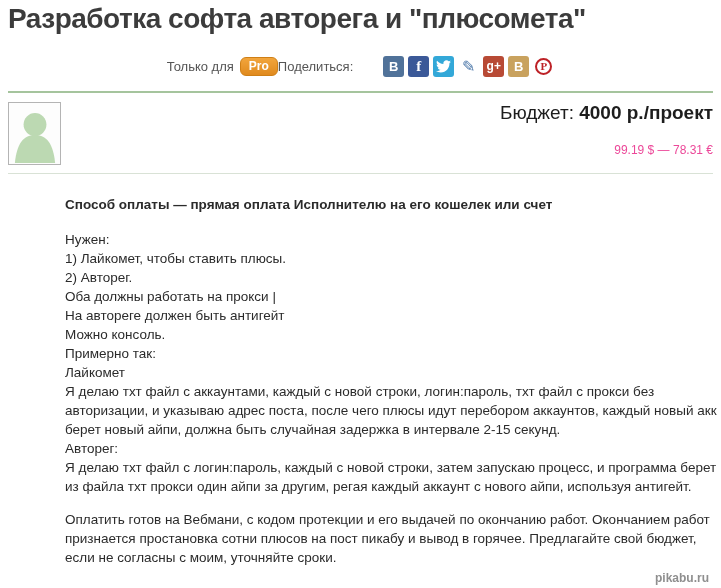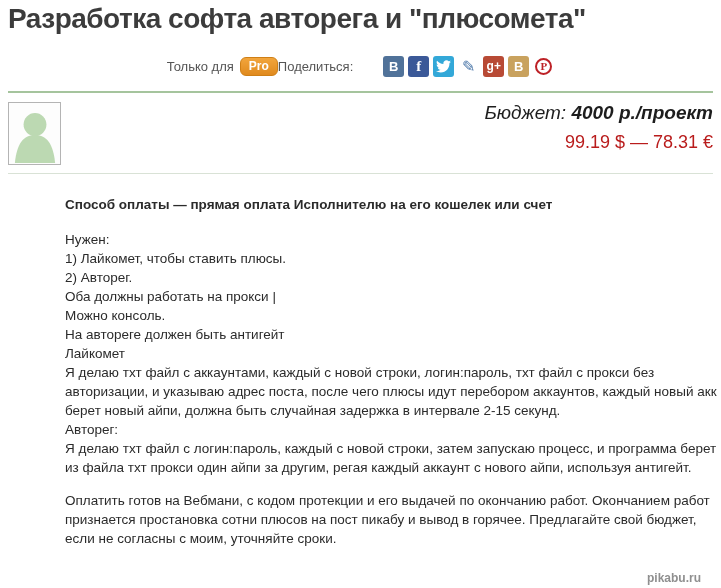--- a/index.html
+++ b/index.html
@@ -56,31 +56,31 @@
   .client-info{margin-left:60px;font-size:13px;color:#555;}
   .client-name{
     display:inline-block;color:#79ad58;font-weight:bold;
     margin:3px 0 0 0;cursor:pointer;
   }
   .client-reviews{margin-top:10px;}
   .rev-pos{color:#7ab648;}
   .rev-neg{color:#cc6633;}
   .client-registered{margin-top:10px;}
   .budget{position:absolute;right:0;top:9px;text-align:right;}
-  .budget-main{font-size:19px;color:#1d1d1d;font-style:italic;}
+  .budget-main{font-size:19px;color:#1d1d1d;}
   .budget-value{font-weight:bold;}
-  .budget-sub{font-size:18px;color:#b91c1c;margin-top:8px;}
+  .budget-sub{font-size:12px;color:#ec4899;margin-top:19px;}
   .body-text{
     padding:21px 40px 0 57px;font-size:13.5px;color:#2b2b2b;line-height:19px;
   }
   .payment-note{font-weight:bold;margin-bottom:16px;}
   .line{min-height:19px;white-space:pre;}
   .closing{margin-top:14px;}
   .watermark{
-    position:absolute;right:20px;bottom:3px;
+    position:absolute;right:12px;bottom:3px;
     font-size:12px;font-weight:bold;color:#8f8f8f;
     text-shadow:0 1px 0 #ffffff,1px 0 0 #ffffff;
   }
 </style>
 </head>
 <body>
 
 <div class="page">
 
   <h1 class="title">Разработка софта авторега и "плюсомета"</h1>
@@ -128,22 +128,23 @@
 
   <div class="rule-light"></div>
 
   <div class="body-text">
     <div class="payment-note">Способ оплаты — прямая оплата Исполнителю на его кошелек или счет</div>
     <div>
         <div class="line">Нужен:</div>
         <div class="line">1) Лайкомет, чтобы ставить плюсы.</div>
         <div class="line">2) Авторег.</div>
         <div class="line">Оба должны работать на прокси |</div>
+        <div class="line">На автореге должен быть антигейт</div>
         <div class="line">Можно консоль.</div>
-        <div class="line">На автореге должен быть антигейт</div>
+        <div class="line">Примерно так:</div>
         <div class="line">Лайкомет</div>
         <div class="line">Я делаю тхт файл с аккаунтами, каждый с новой строки, логин:пароль, тхт файл с прокси без</div>
         <div class="line">авторизации, и указываю адрес поста, после чего плюсы идут перебором аккаунтов, каждый новый акк</div>
         <div class="line">берет новый айпи, должна быть случайная задержка в интервале 2-15 секунд.</div>
         <div class="line">Авторег:</div>
         <div class="line">Я делаю тхт файл с логин:пароль, каждый с новой строки, затем запускаю процесс, и программа берет</div>
         <div class="line">из файла тхт прокси один айпи за другим, регая каждый аккаунт с нового айпи, используя антигейт.</div>
       </div>
     <div class="closing">
         <div class="line">Оплатить готов на Вебмани, с кодом протекции и его выдачей по окончанию работ. Окончанием работ</div>

